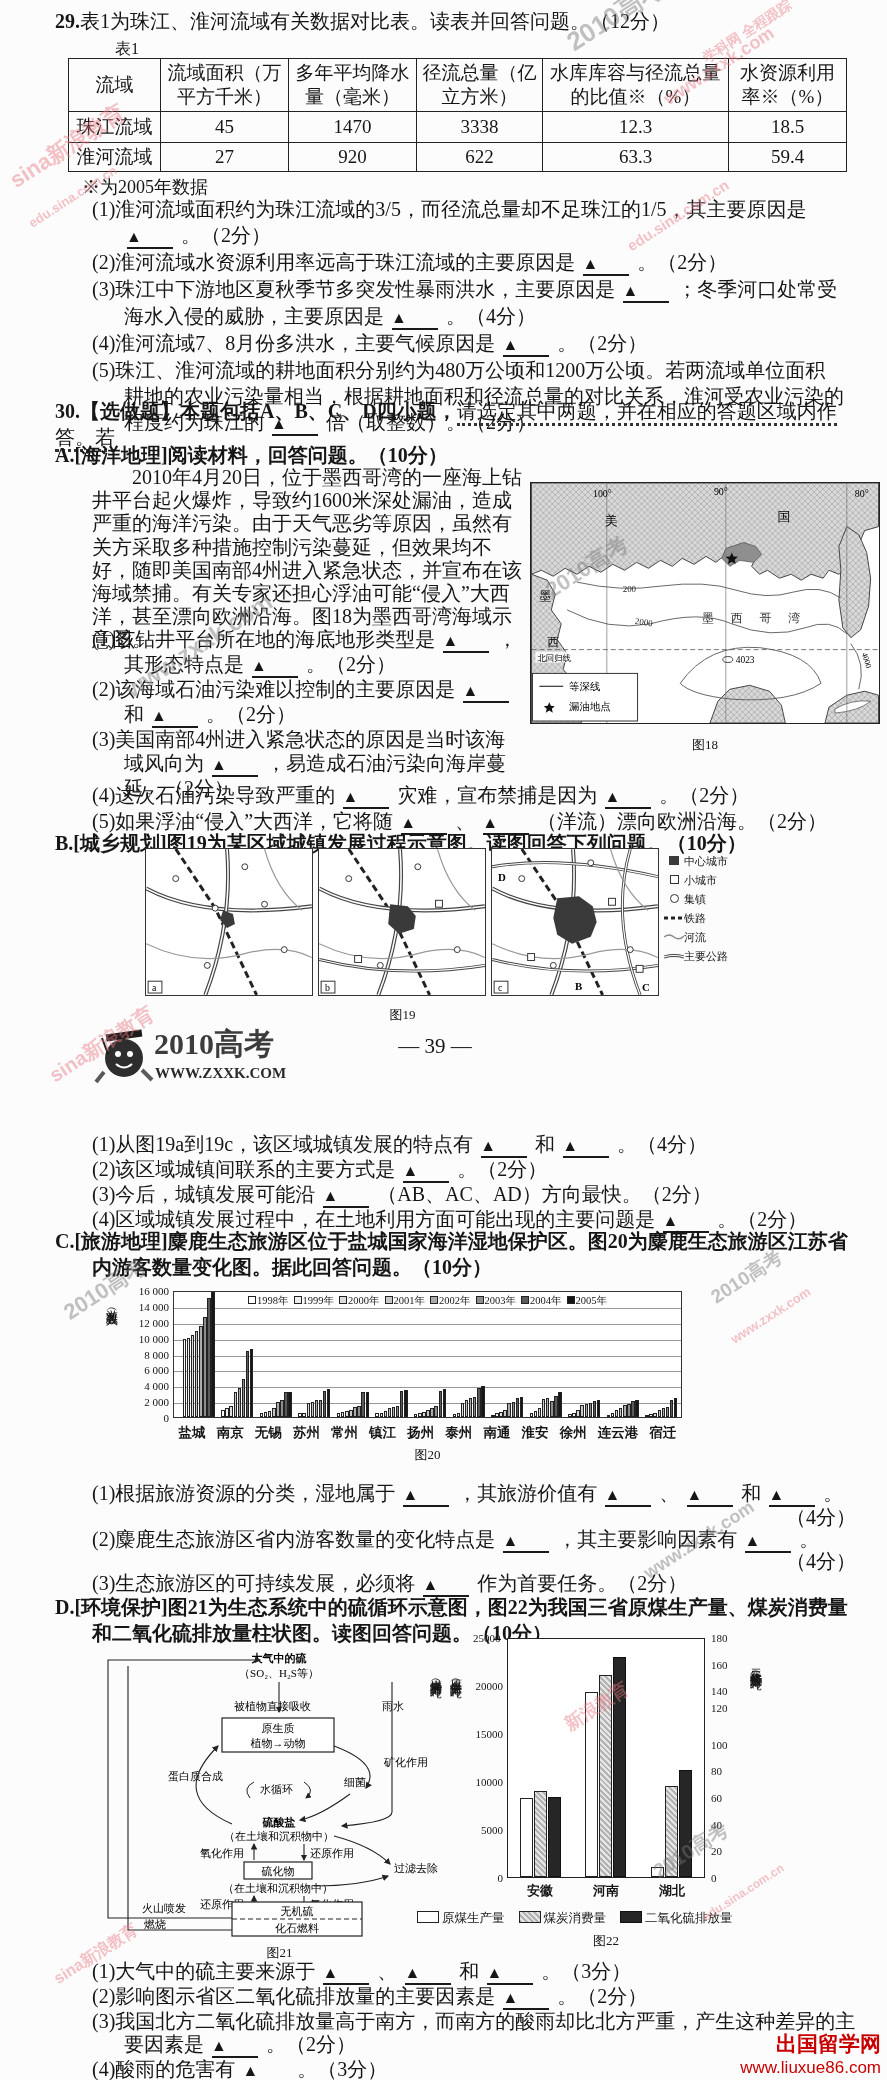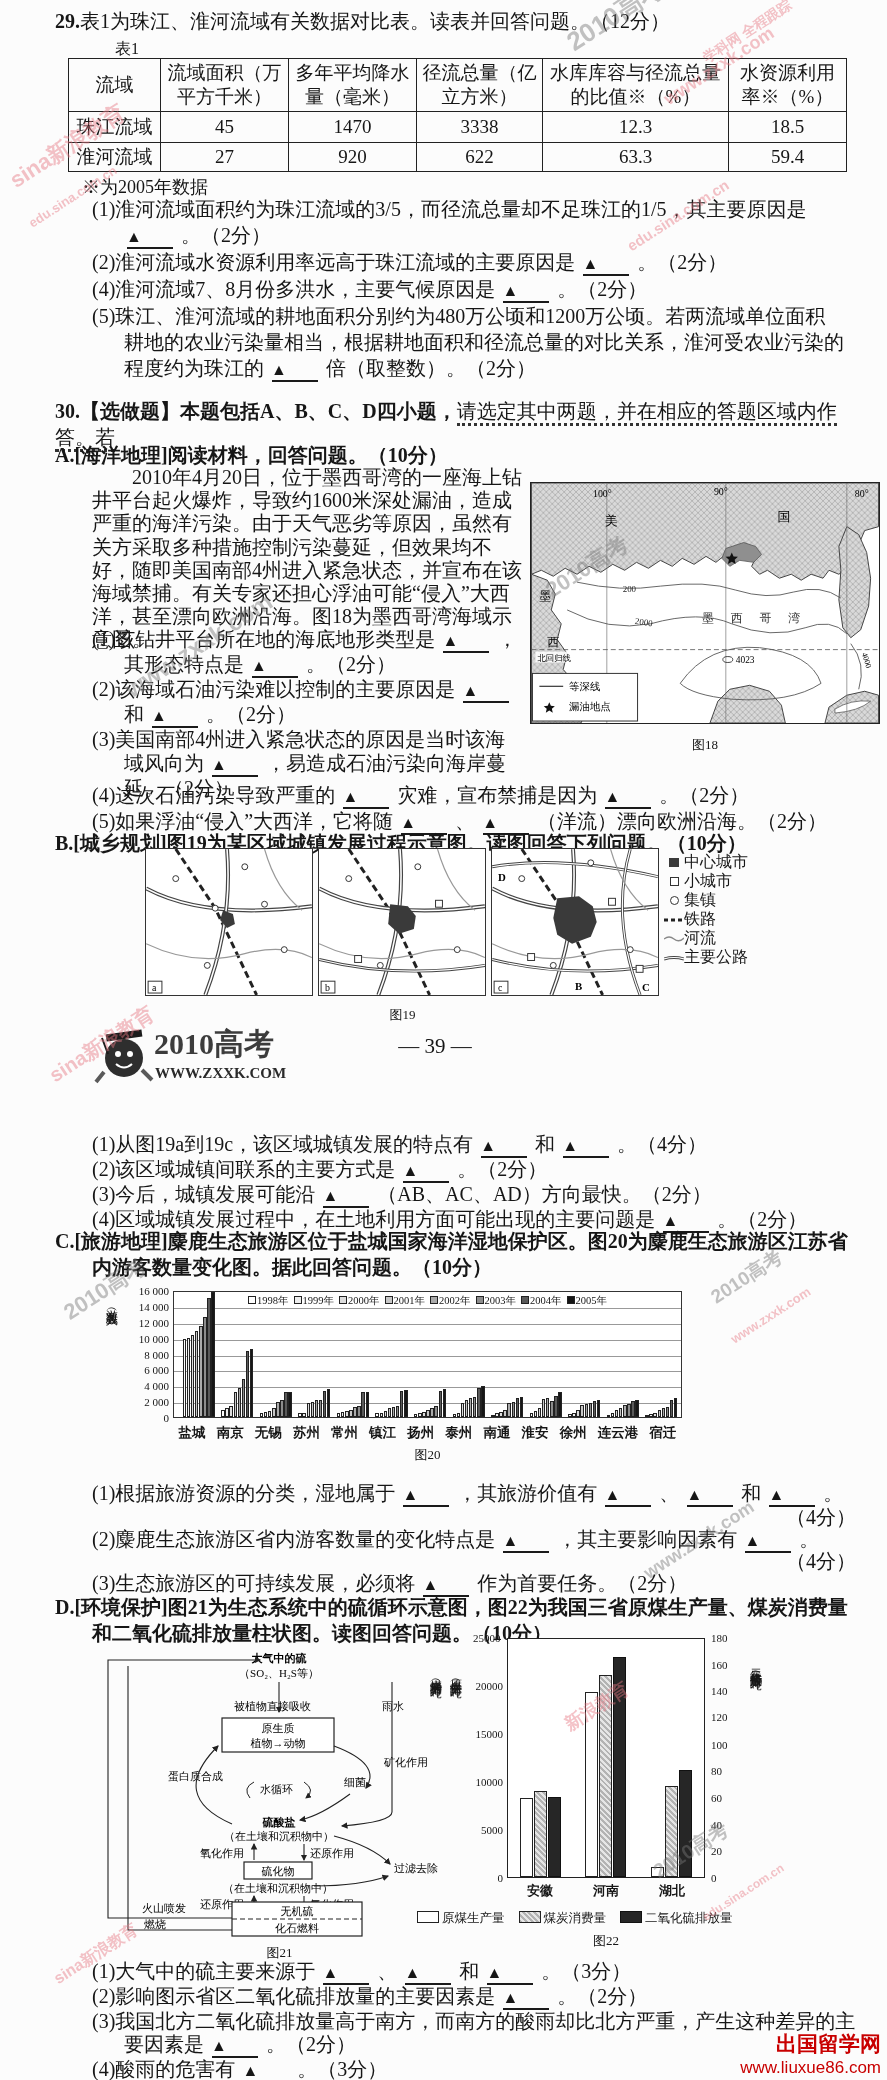--- a/index.html
+++ b/index.html
@@ -12,21 +12,21 @@
 .hang2{padding-left:92px;text-indent:-37px}
 .bl{display:inline-block;min-width:46px;text-align:center;border-bottom:2px solid #1a1a1a;line-height:20px;margin:0 3px;font-size:16px}
 .dotted{border-bottom:3px dotted #333;padding-bottom:1px}
 b.tag{font-weight:bold}
 
 table.t29{border-collapse:collapse;table-layout:fixed}
 table.t29 td,table.t29 th{border:1.6px solid #222;text-align:center;vertical-align:middle;
   font-size:19px;line-height:24px;padding:2px 3px;font-weight:normal}
 
 .p19{background:#fff;border:1.4px solid #333}
-.leg19{font-size:16px;line-height:19px}
+.leg19{font-size:11px;line-height:19px}
 .leg19 .sym{display:inline-block;width:20px;text-align:center}
 
 #f20plot{border:1px solid #333;background:#fff;display:flex;align-items:flex-end;justify-content:space-around;position:relative}
 .grid20{position:absolute;left:0;right:0;height:1px;background:#999}
 .bgrp{display:flex;align-items:flex-end;position:relative;z-index:2}
 .bar20{width:3.5px;margin-right:.6px;border:.5px solid #222}
 .tick20{position:absolute;width:64px;text-align:right;font-size:11px}
 .leg20{position:absolute;left:0;right:0;display:flex;justify-content:center;gap:5px;font-size:10.5px;z-index:3}
 .leg20 i{display:inline-block;width:8px;height:8px;border:1px solid #222;margin-right:1px}
 .cities20{display:flex;justify-content:space-around;font-size:13.5px;font-weight:bold}
@@ -110,20 +110,21 @@
     <td>63.3</td>
         <td>59.4</td>
   </tr>
 </tbody>
   </table>
 <p class="q abs" style="left:82px;top:174px;font-size:18px">※为2005年数据</p>
 
 <div class="abs" style="left:0;top:196px;width:887px">
   <p class="q hang" style="width:845px">(1)淮河流域面积约为珠江流域的3/5，而径流总量却不足珠江的1/5，其主要原因是 <span class="bl">▲</span> 。（2分）</p>
   <p class="q hang" style="width:845px">(2)淮河流域水资源利用率远高于珠江流域的主要原因是 <span class="bl">▲</span> 。（2分）</p>
+  <p class="q hang" style="width:845px">(3)珠江中下游地区夏秋季节多突发性暴雨洪水，主要原因是 <span class="bl">▲</span> ；冬季河口处常受海水入侵的威胁，主要原因是 <span class="bl">▲</span> 。（4分）</p>
   <p class="q hang" style="width:845px">(4)淮河流域7、8月份多洪水，主要气候原因是 <span class="bl">▲</span> 。（2分）</p>
   <p class="q hang" style="width:845px">(5)珠江、淮河流域的耕地面积分别约为480万公顷和1200万公顷。若两流域单位面积耕地的农业污染量相当，根据耕地面积和径流总量的对比关系，淮河受农业污染的程度约为珠江的 <span class="bl">▲</span> 倍（取整数）。（2分）</p>
 </div>
 
 <div class="abs" style="left:55px;top:398px;width:820px">
   <p class="q"><b>30.</b><b class="tag">【选做题】本题包括A、B、C、D四小题，</b><span class="dotted">请选定其中两题，并在相应的答题区域内作答。若</span></p>
 </div>
 
 <p class="q abs" style="left:55px;top:442px;width:820px;font-weight:bold">A.[海洋地理]阅读材料，回答问题。（10分）</p>
 <p class="q abs" style="left:92px;top:466px;width:432px;text-indent:2em;line-height:23.2px">2010年4月20日，位于墨西哥湾的一座海上钻井平台起火爆炸，导致约1600米深处漏油，造成严重的海洋污染。由于天气恶劣等原因，虽然有关方采取多种措施控制污染蔓延，但效果均不好，随即美国南部4州进入紧急状态，并宣布在该海域禁捕。有关专家还担心浮油可能“侵入”大西洋，甚至漂向欧洲沿海。图18为墨西哥湾海域示意图。</p>
@@ -589,21 +590,21 @@
       <div class="g22">
         <div class="b22 s0" style="height: 10px;"></div>
         <div class="b22 s1" style="height: 91px;"></div>
         <div class="b22 s2" style="height: 107px;"></div>
       </div>
     </div>
   <div id="f22ticksR">
       <div class="tick22" style="left: 296px; top: 2px;">180</div>
       <div class="tick22" style="left: 296px; top: 28.6667px;">160</div>
       <div class="tick22" style="left: 296px; top: 55.3333px;">140</div>
-      <div class="tick22" style="left: 296px; top: 81px;">120</div>
+      <div class="tick22" style="left: 296px; top: 72px;">120</div>
       <div class="tick22" style="left: 296px; top: 108.667px;">100</div>
       <div class="tick22" style="left: 296px; top: 135.333px;">80</div>
       <div class="tick22" style="left: 296px; top: 162px;">60</div>
       <div class="tick22" style="left: 296px; top: 188.667px; text-align: center;">40</div>
       <div class="tick22" style="left: 296px; top: 215.333px;">20</div>
       <div class="tick22" style="left: 296px; top: 242px;">0</div>
     </div>
   <div class="abs vlab" style="left:332px;top:30px">二氧化硫排放量（万吨）</div>
   <div id="f22cats" class="abs" style="left:92px;top:252px;width:198px;display:flex;justify-content:space-around;font-size:13px;font-weight:bold">
       <div>安徽</div>

